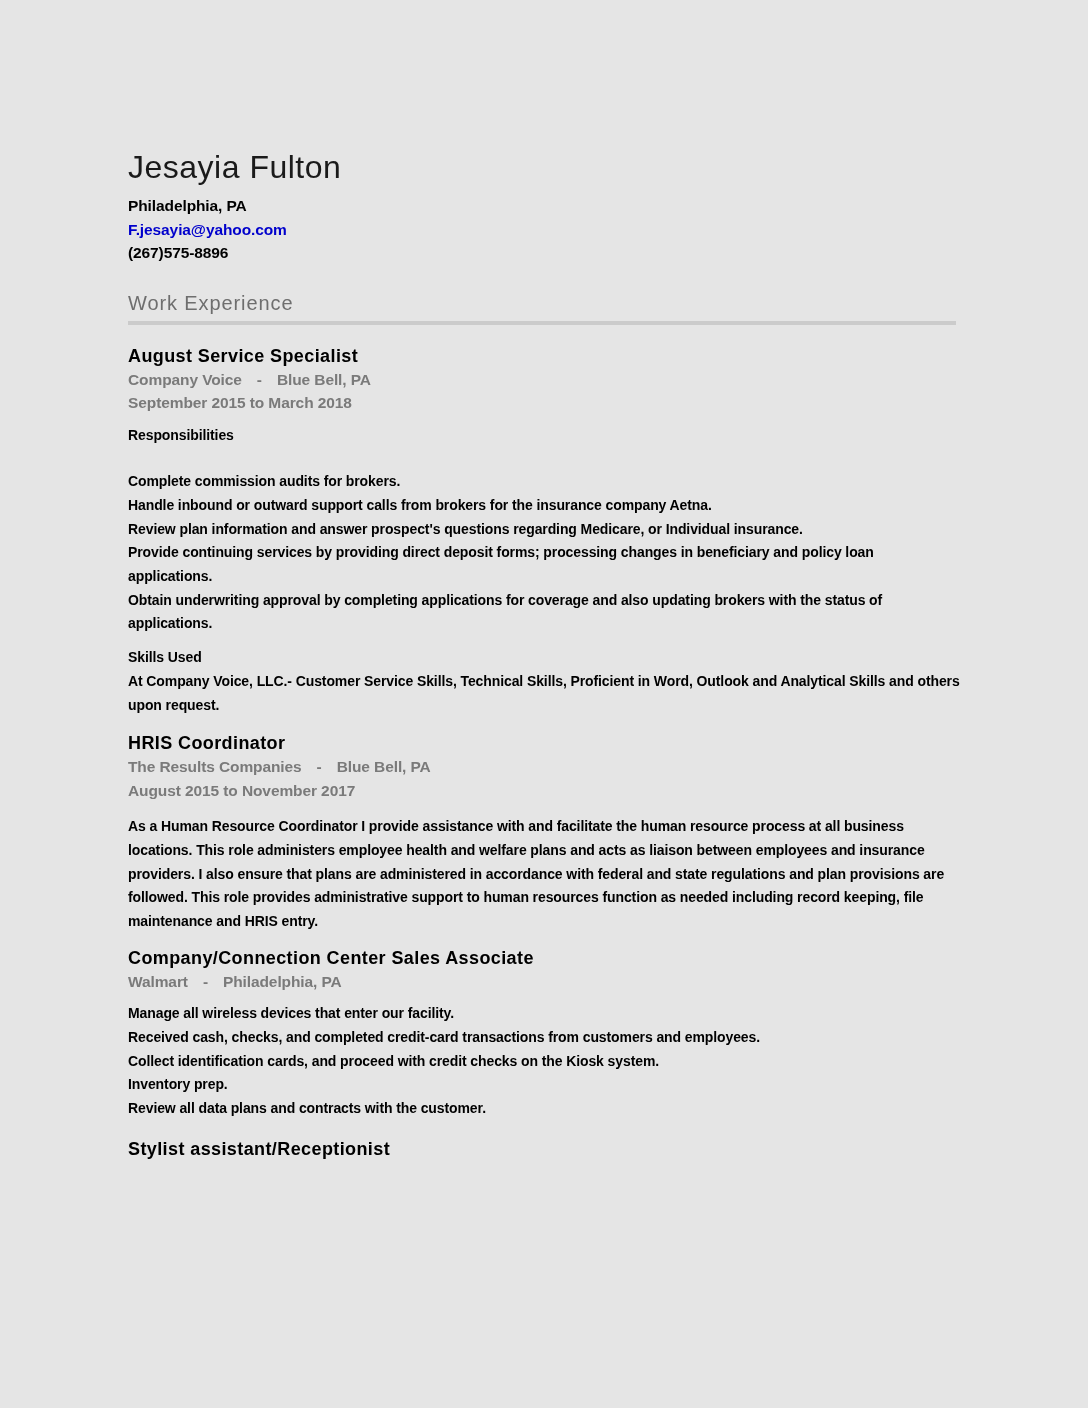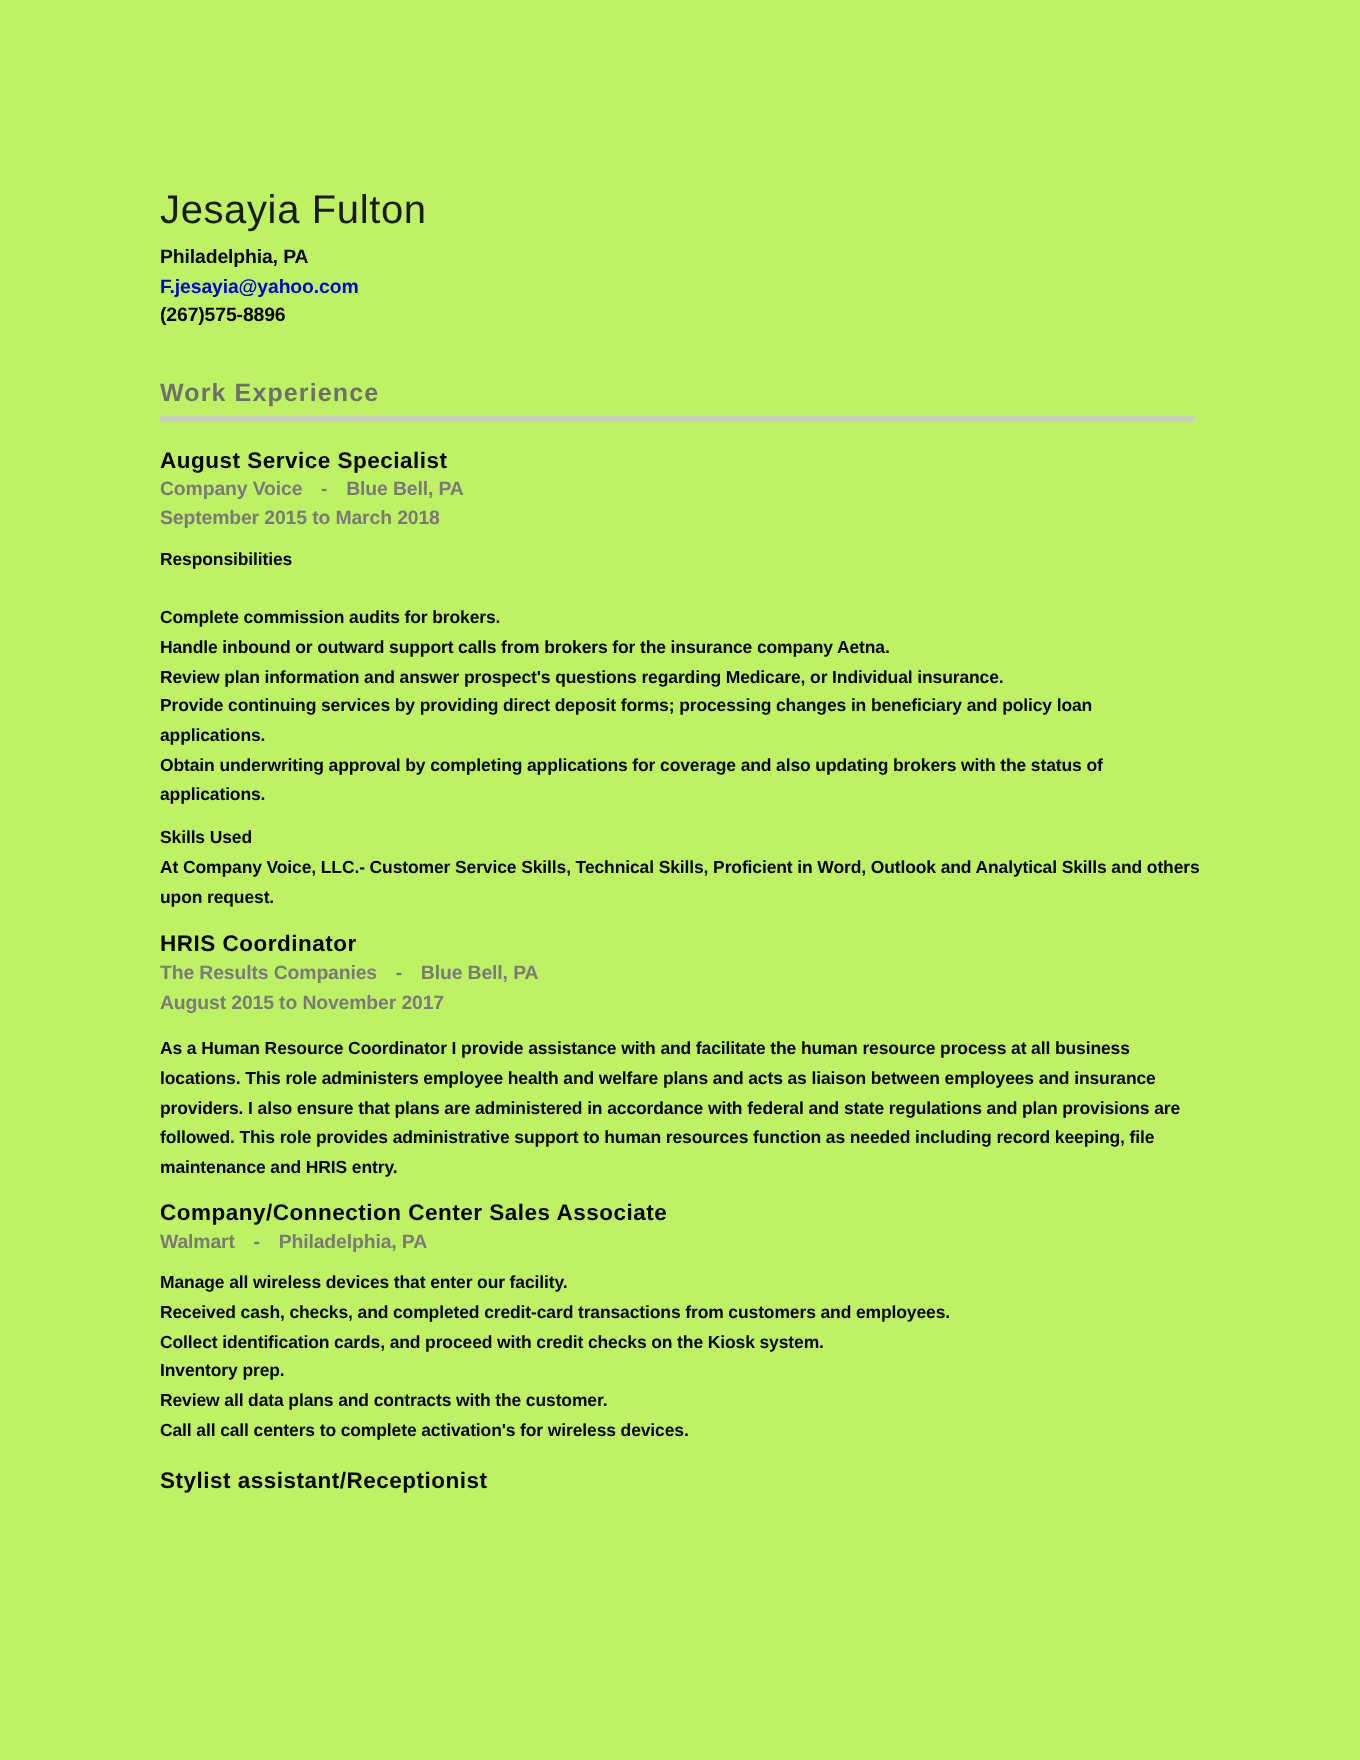--- a/index.html
+++ b/index.html
@@ -10,21 +10,21 @@
     position: relative;
     font-family: "Liberation Sans", "DejaVu Sans", sans-serif;
     color: #000000;
     overflow: hidden;
   }
   .page {
     position: absolute;
     top: 0; left: 0;
     width: 1088px;
     height: 1408px;
-    background: #bef264;
+    background: #e5e5e5;
     padding: 148px 130px 0 128px;
   }
   
   .name {
     font-size: 32px;
     font-weight: 400;
     color: #1a1a1a;
     line-height: 38px;
     letter-spacing: 0.5px;
   }
@@ -36,23 +36,23 @@
     color: #000000;
     letter-spacing: -0.1px;
   }
   .email-link {
     display: block;
     color: #0000cc;
     text-decoration: none;
   }
   
   .section-title {
-    margin-top: 39px;
+    margin-top: 27px;
     font-size: 20px;
-    font-weight: 700;
+    font-weight: 400;
     color: #6e6e6e;
     letter-spacing: 0.9px;
     line-height: 22px;
   }
   .rule {
     margin-top: 7px;
     height: 4px;
     background: #cbcbcb;
     width: 828px;
   }
@@ -143,21 +143,20 @@
       <h3 class="job-title jt-2">Company/Connection Center Sales Associate</h3>
       <div class="job-meta meta-first">
         <span>Walmart</span><span class="sep">-</span><span>Philadelphia, PA</span>
       </div>
       <div class="job-body">
         <div>Manage all wireless devices that enter our facility.</div>
         <div>Received cash, checks, and completed credit-card transactions from customers and employees.</div>
         <div>Collect identification cards, and proceed with credit checks on the Kiosk system.</div>
         <div>Inventory prep.</div>
         <div>Review all data plans and contracts with the customer.</div>
-        <div>Call all call centers to complete activation's for wireless devices.</div>
       </div>
     </article>
 
     <article>
       <h3 class="job-title jt-3">Stylist assistant/Receptionist</h3>
     </article>
 
   </section>
 </div>
 

